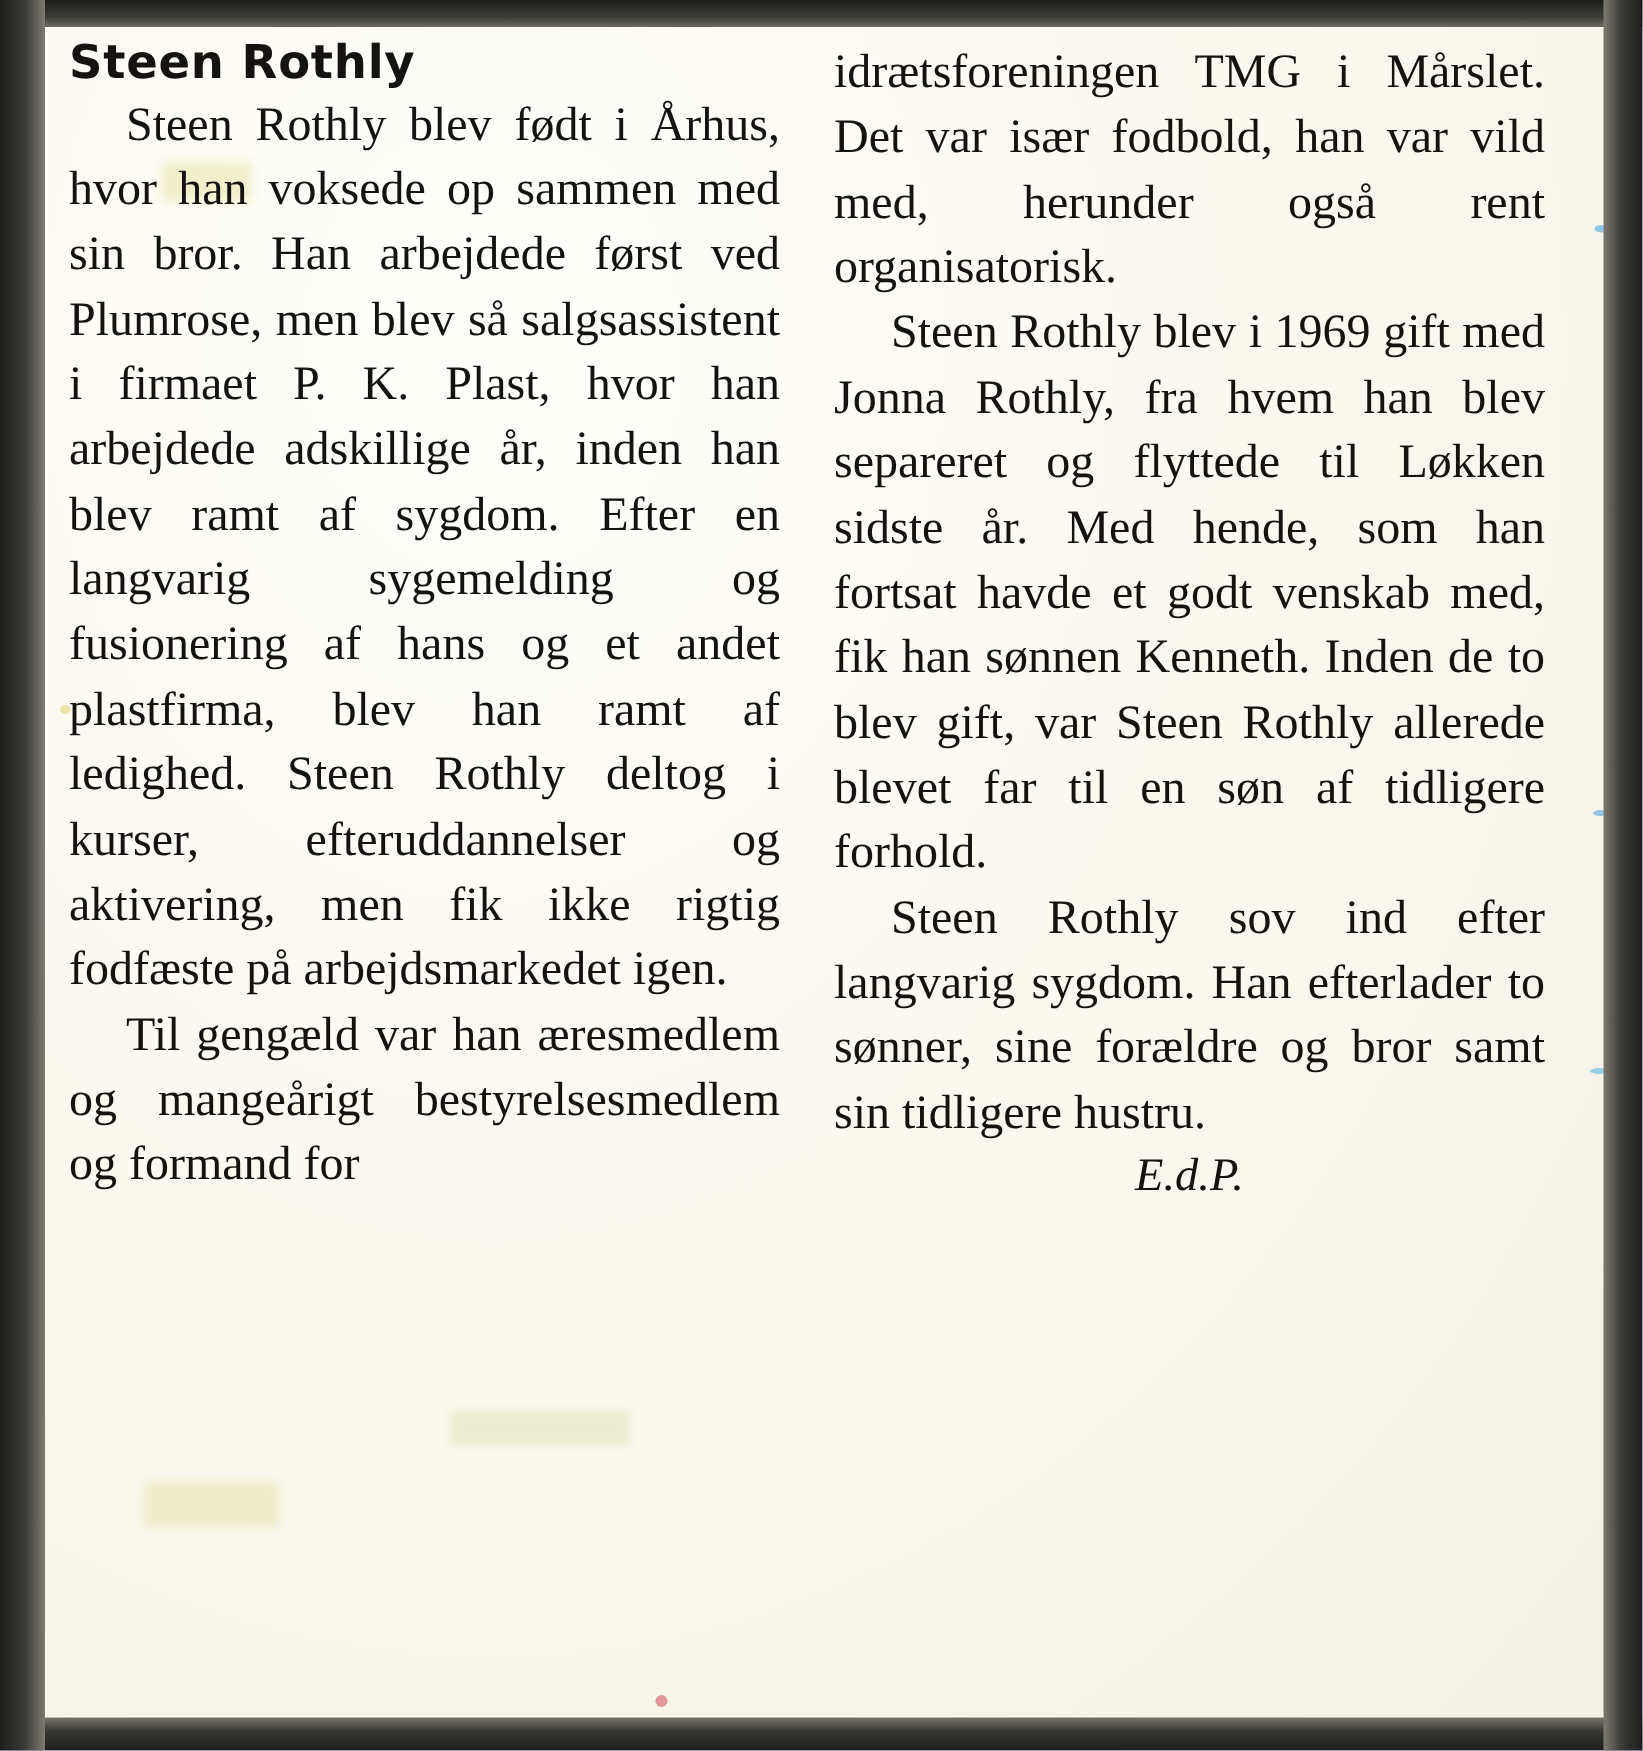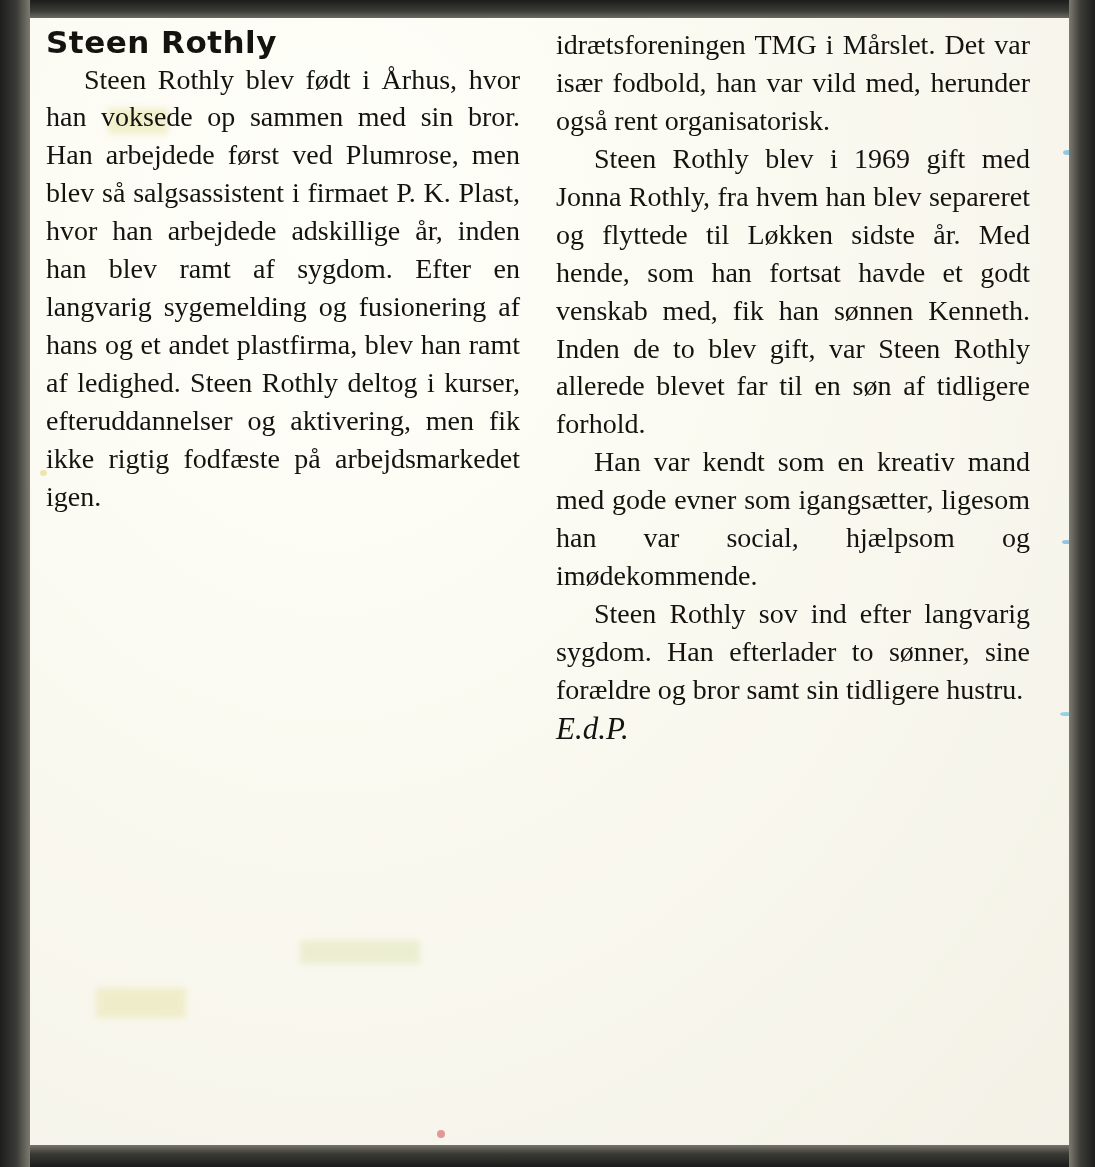--- a/index.html
+++ b/index.html
@@ -68,34 +68,34 @@
     font-weight: bold;
     font-size: 31px;
     letter-spacing: 0.5px;
     color: #15130f;
     margin: 0 0 2px 0;
     line-height: 1.05;
   }
 
   p.body {
     margin: 0;
-    font-size: 28px;
+    font-size: 32px;
     line-height: 1.355;
     text-align: justify;
     color: #151310;
     hyphens: manual;
     word-spacing: 0px;
     font-family: "Liberation Serif", serif;
   }
   p.body + p.body { margin-top: 0px; }
   p.indent { text-indent: 38px; }
 
   .signature {
     margin: 0;
-    text-align: left;
+    text-align: center;
     font-style: italic;
     font-size: 31px;
     color: #151310;
     line-height: 1.3;
   }
 
   
   .smudge {
     position: absolute;
     opacity: .30;
@@ -123,24 +123,24 @@
   <div class="scan-edge edge-top"></div>
   <div class="scan-edge edge-bottom"></div>
   <div class="scan-edge edge-left"></div>
   <div class="scan-edge edge-right"></div>
 
   <div id="content">
 
     <div class="column">
       <h1 id="headline">Steen Rothly</h1>
       <p class="body indent">Steen Rothly blev født i Århus, hvor han voksede op sammen med sin bror. Han arbejdede først ved Plumrose, men blev så salgsassistent i firmaet P. K. Plast, hvor han arbejdede adskillige år, inden han blev ramt af sygdom. Efter en langvarig sygemelding og fusionering af hans og et andet plastfirma, blev han ramt af ledighed. Steen Rothly deltog i kurser, efteruddannelser og aktivering, men fik ikke rigtig fodfæste på arbejdsmarkedet igen.</p>
+      <p class="body indent">Til gengæld var han æresmedlem og mangeårigt bestyrelsesmedlem og formand for</p>
     </div>
 
     <div class="column">
       <p class="body">idrætsforeningen TMG i Mårslet. Det var især fodbold, han var vild med, herunder også rent organisatorisk.</p>
       <p class="body indent">Steen Rothly blev i 1969 gift med Jonna Rothly, fra hvem han blev separeret og flyttede til Løkken sidste år. Med hende, som han fortsat havde et godt venskab med, fik han sønnen Kenneth. Inden de to blev gift, var Steen Rothly allerede blevet far til en søn af tidligere forhold.</p>
-      <p class="body indent">Han var kendt som en kreativ mand med gode evner som igangsætter, ligesom han var social, hjælpsom og imødekommende.</p>
       <p class="body indent">Steen Rothly sov ind efter langvarig sygdom. Han efterlader to sønner, sine forældre og bror samt sin tidligere hustru.</p>
       <p class="signature">E.d.P.</p>
     </div>
 
   </div>
 </div>
 
 </body></html>

